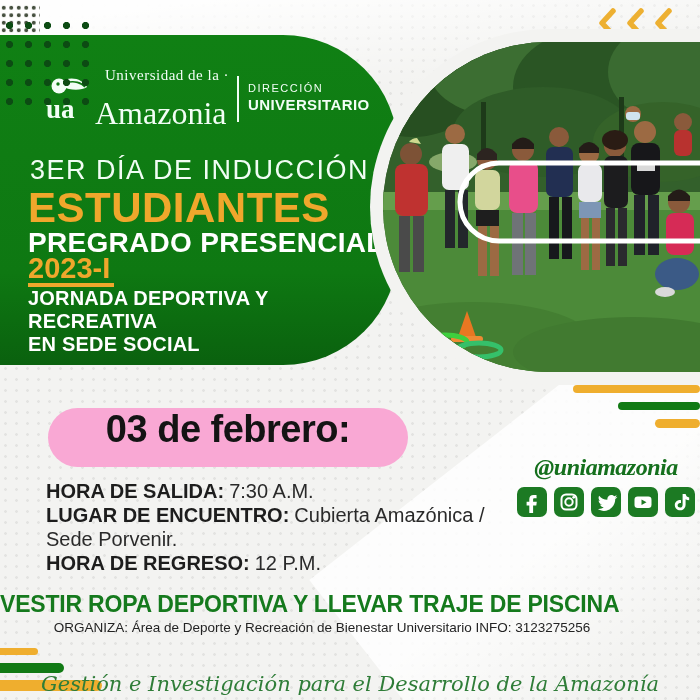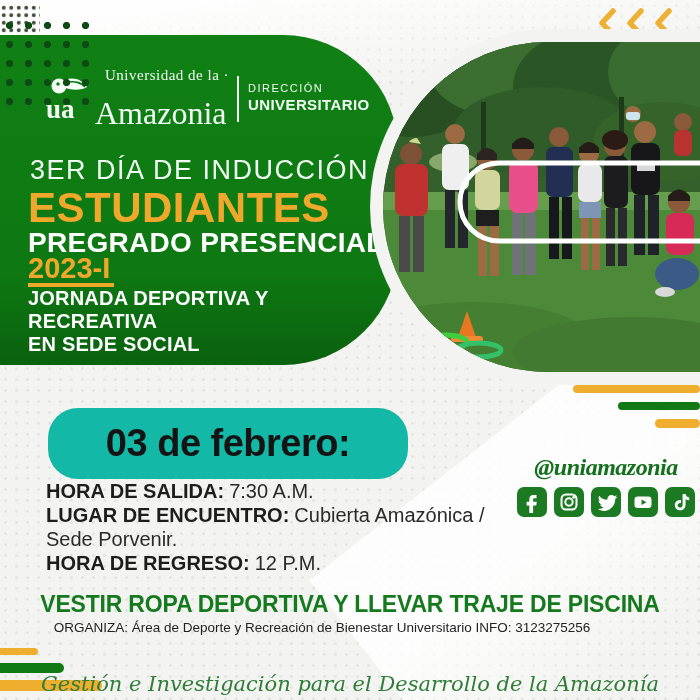--- a/index.html
+++ b/index.html
@@ -58,39 +58,39 @@
     box-shadow:0 0 0 13px #f3f3f1;background:#39642e;}
   .photo svg{display:block;}
 
   
   .rbar{position:absolute;border-radius:6px;z-index:1;}
   .rbar1{left:573px;top:385px;width:127px;height:8px;background:#efae2e;}
   .rbar2{left:618px;top:402px;width:82px;height:8px;background:#117a14;}
   .rbar3{left:655px;top:419px;width:45px;height:9px;background:#efae2e;}
 
   
-  .date-pill{position:absolute;left:48px;top:408px;width:360px;height:71px;z-index:2;
-    background:#14b8a6;border-radius:30px;display:flex;align-items:center;justify-content:center;}
+  .date-pill{position:absolute;left:48px;top:408px;width:360px;height:59px;z-index:2;
+    background:#f9a8d4;border-radius:30px;display:flex;justify-content:center;}
   .date-pill span{font-size:38px;font-weight:800;color:#141414;letter-spacing:-.5px;}
 
   
   .details{position:absolute;left:46px;top:479px;width:470px;z-index:2;
     font-size:20px;line-height:24px;color:#1d1d1d;}
   .detail-label{font-weight:800;}
   .detail-value{font-weight:400;color:#2a2a2a;margin-left:5px;}
 
   
   .social{position:absolute;left:516px;top:454px;width:180px;z-index:2;text-align:center;}
   .handle{font-family:"Liberation Serif",serif;font-style:italic;font-weight:700;
     font-size:24px;color:#15701d;letter-spacing:-.5px;}
   .icon-row{margin-top:6px;display:flex;justify-content:center;gap:7px;}
   .icon-row span{display:inline-block;width:30px;height:30px;}
 
   
-  .dress{position:absolute;left:0;top:591px;width:700px;text-align:center;z-index:2;
+  .dress{position:absolute;left:0;top:591px;width:700px;z-index:2;
     font-size:23px;font-weight:800;letter-spacing:-.2px;color:#157a1d;}
   .organiza{position:absolute;left:0;top:620px;width:644px;text-align:center;z-index:2;
     font-size:13.5px;color:#232323;}
 
   
   .bbar{position:absolute;left:0;border-radius:0 6px 6px 0;z-index:2;}
   .bbar1{top:648px;width:38px;height:7px;background:#efae2e;}
   .bbar2{top:663px;width:64px;height:10px;background:#117a14;}
   .bbar3{top:680px;width:102px;height:11px;background:#efae2e;}
   .slogan{position:absolute;left:0;top:672px;width:700px;text-align:center;z-index:2;

